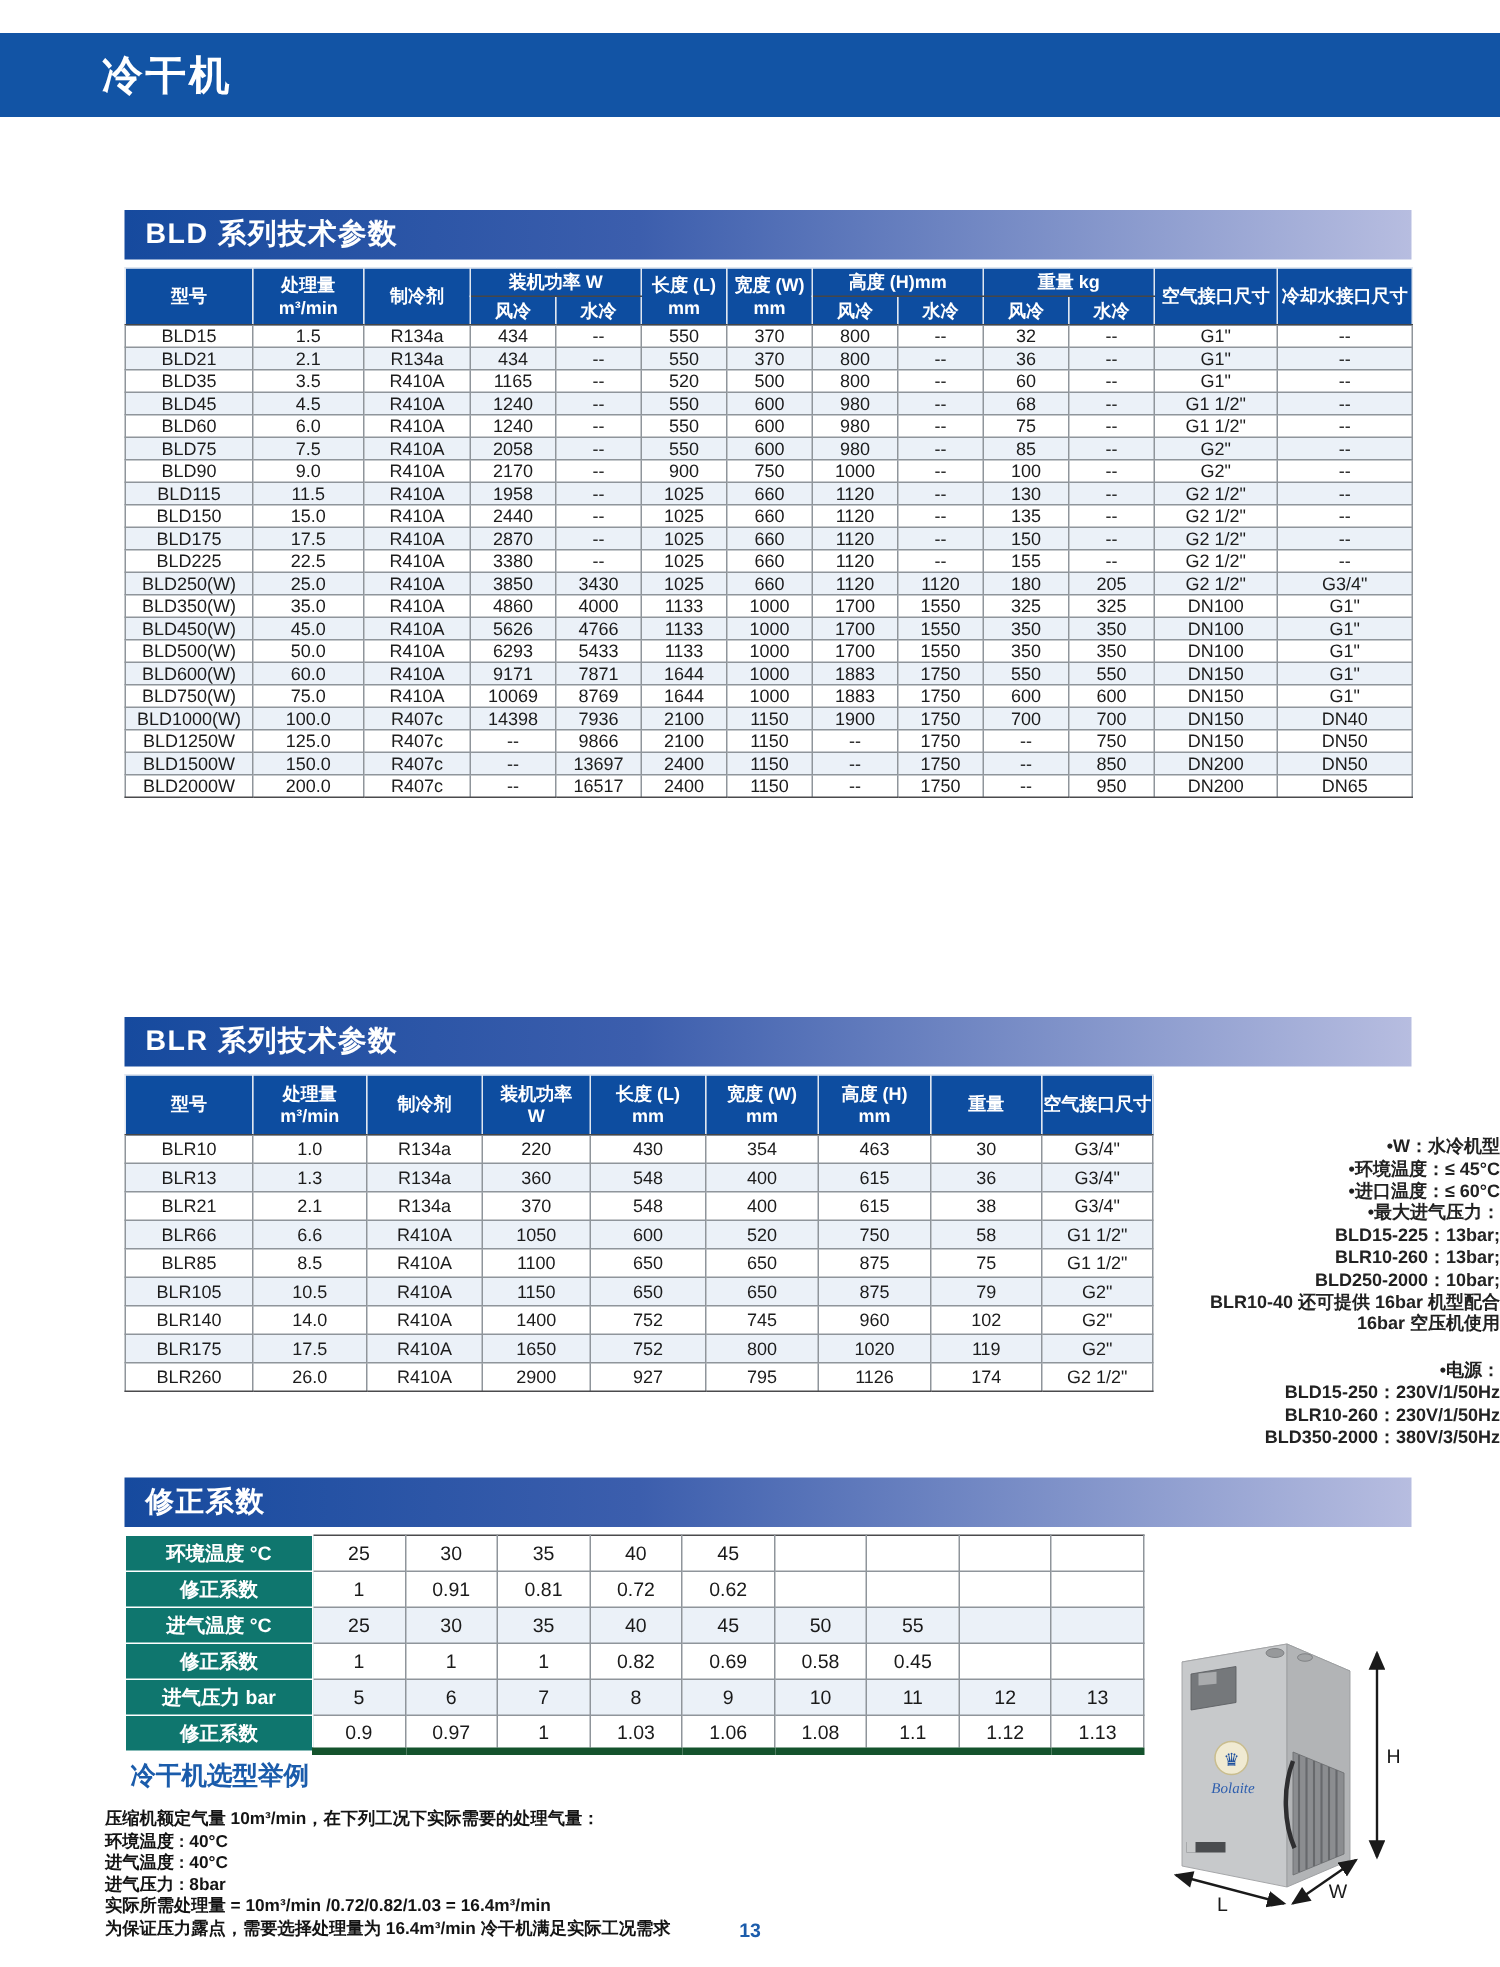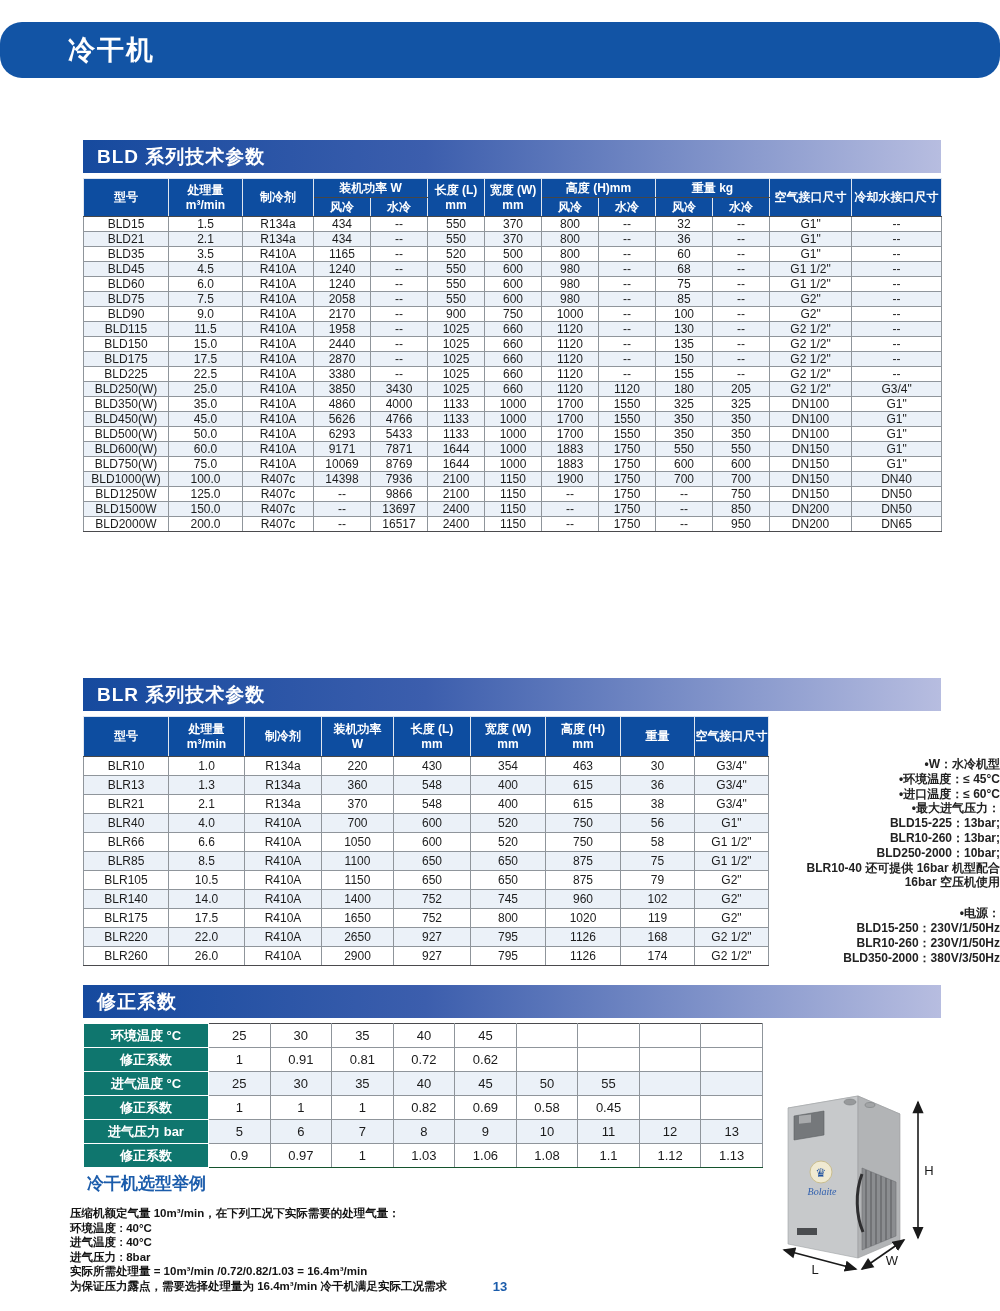--- a/index.html
+++ b/index.html
@@ -1,21 +1,21 @@
 <!DOCTYPE html>
 <html><head>
 <meta charset="utf-8">
 <style>
   html,body{margin:0;padding:0;}
   body{width:1000px;height:1311px;position:relative;background:#ffffff;overflow:hidden;
        font-family:"Liberation Sans","DejaVu Sans",sans-serif;color:#1a1a1a;}
 
   
   .band{position:absolute;top:22px;left:0;width:1000px;height:56px;background:#1254a5;
-        display:flex;align-items:center;border-radius:22px;}
+        display:flex;align-items:center;}
   .band-title{margin-left:68px;color:#fff;font-size:27px;font-weight:bold;letter-spacing:2px;}
 
   
   .banner{height:33px;line-height:33px;padding-left:14px;box-sizing:border-box;
           background:linear-gradient(90deg,#164a9e 0%,#3c5ead 40%,#b7bde0 100%);
           color:#fff;font-size:19px;font-weight:bold;letter-spacing:1px;}
 
   .sec{position:absolute;left:83px;}
   #sec-bld{top:140px;width:858px;}
   #sec-blr{top:678px;width:858px;}
@@ -37,21 +37,21 @@
   #blr-table thead tr{height:40px;}
   #blr-table tbody tr{height:19px;}
   .ml{white-space:pre-line;line-height:1.2;}
 
   
   #corr-table tr{height:24px;}
   #corr-table .corr-label{background:#0f766e;color:#fff;font-size:13px;font-weight:bold;
           border:1px solid #ffffff;text-align:center;vertical-align:middle;padding:0;}
   #corr-table td{border:1px solid #8f959b;border-top:1px solid #4a4a4d;background:#fff;
           font-size:13px;text-align:center;vertical-align:middle;padding:0;}
-  #corr-table tr:last-child td{border-bottom:1px solid #14532d;}
+  #corr-table tr:last-child td{border-bottom:5px solid #14532d;}
   #corr-table tr.tint td{background:#ebf1f8;}
 
   
   .notes{position:absolute;left:762px;top:757px;width:238px;font-size:12px;font-weight:bold;color:#222;text-align:right;}
   .note-line{line-height:14.8px;}
   .note-line.indent{padding-left:12px;}
   .note-line.gap{margin-top:16px;}
 
   
   .example{position:absolute;left:70px;top:1172px;width:640px;}
@@ -494,31 +494,20 @@
           <td>2.1</td>
           <td>R134a</td>
           <td>370</td>
           <td>548</td>
           <td>400</td>
           <td>615</td>
           <td>38</td>
           <td>G3/4"</td>
         </tr>
         <tr>
-          <td>BLR40</td>
-          <td>4.0</td>
-          <td>R410A</td>
-          <td>700</td>
-          <td>600</td>
-          <td>520</td>
-          <td>750</td>
-          <td>56</td>
-          <td>G1"</td>
-        </tr>
-        <tr>
           <td>BLR66</td>
           <td>6.6</td>
           <td>R410A</td>
           <td>1050</td>
           <td>600</td>
           <td>520</td>
           <td>750</td>
           <td>58</td>
           <td>G1 1/2"</td>
         </tr>
@@ -558,31 +547,20 @@
         <tr>
           <td>BLR175</td>
           <td>17.5</td>
           <td>R410A</td>
           <td>1650</td>
           <td>752</td>
           <td>800</td>
           <td>1020</td>
           <td>119</td>
           <td>G2"</td>
-        </tr>
-        <tr>
-          <td>BLR220</td>
-          <td>22.0</td>
-          <td>R410A</td>
-          <td>2650</td>
-          <td>927</td>
-          <td>795</td>
-          <td>1126</td>
-          <td>168</td>
-          <td>G2 1/2"</td>
         </tr>
         <tr>
           <td>BLR260</td>
           <td>26.0</td>
           <td>R410A</td>
           <td>2900</td>
           <td>927</td>
           <td>795</td>
           <td>1126</td>
           <td>174</td>

